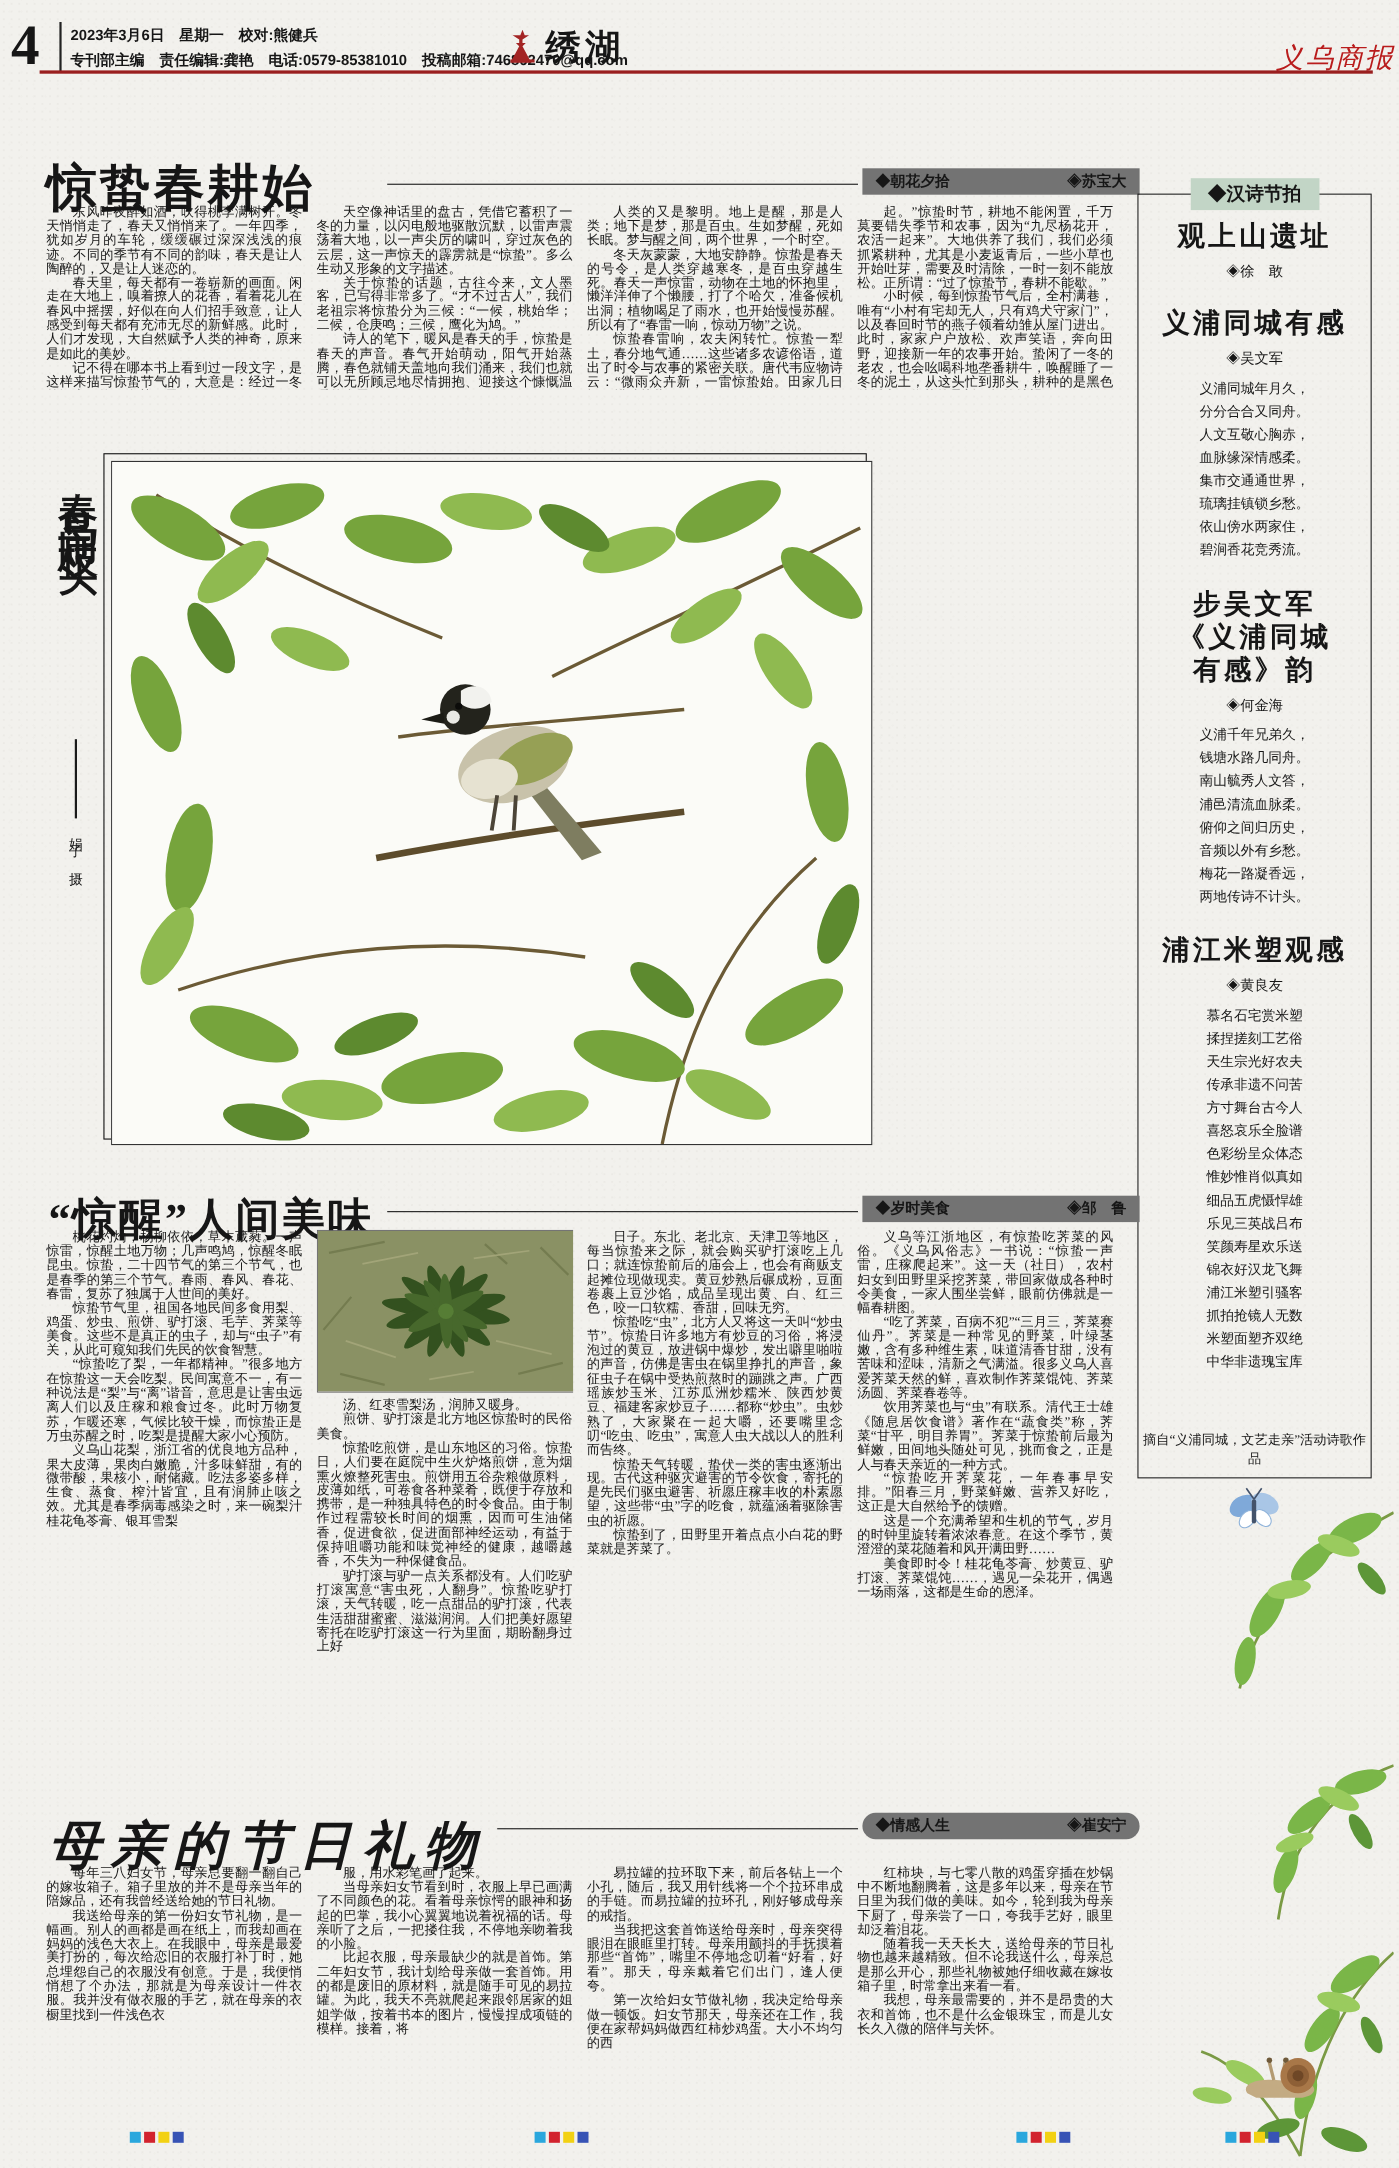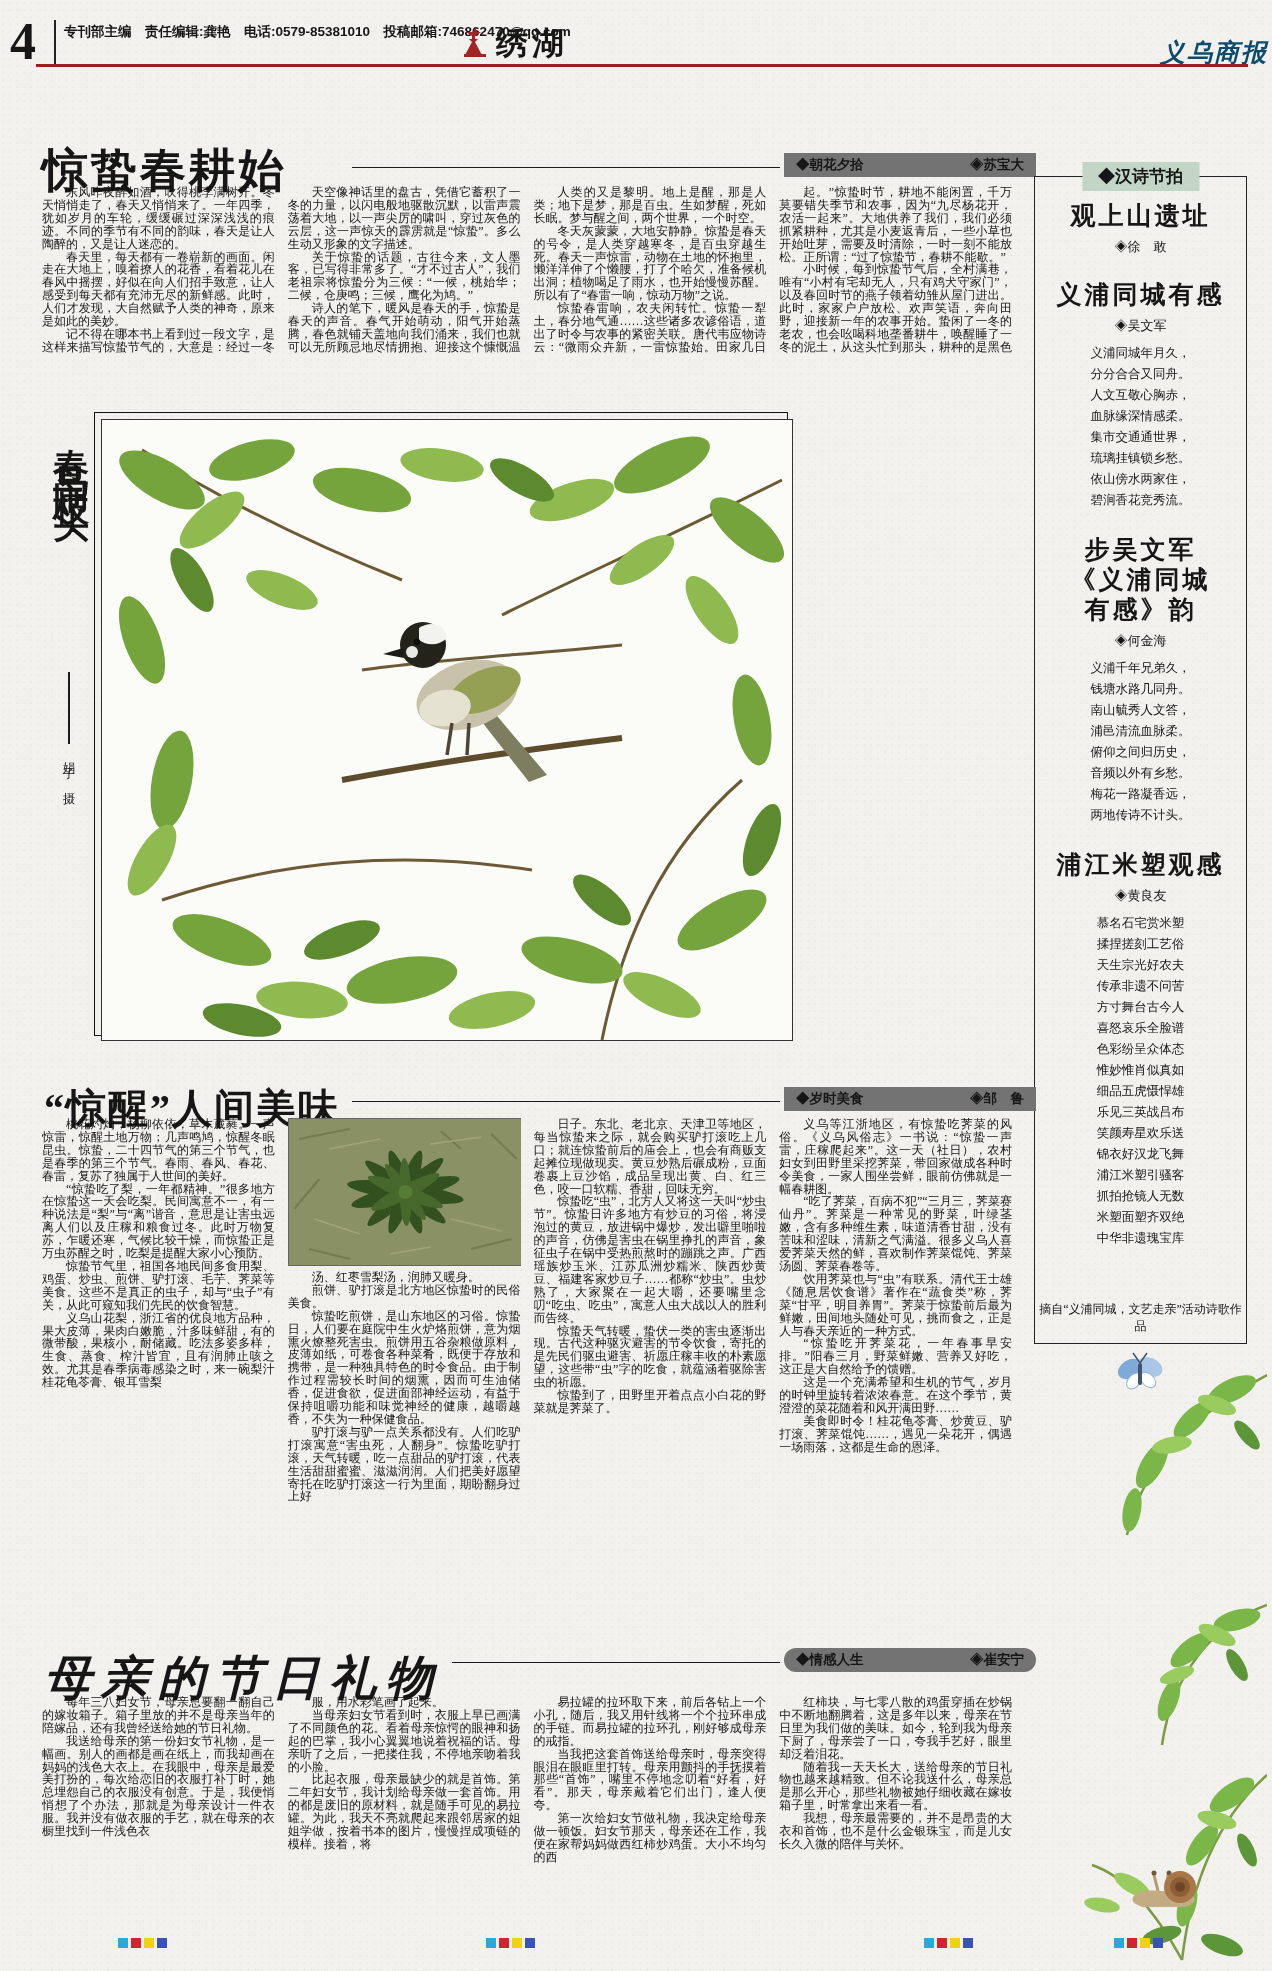--- a/index.html
+++ b/index.html
@@ -9,21 +9,21 @@
         background-image:radial-gradient(#e6e4df 1px,transparent 1px),radial-gradient(#ecebe6 1px,transparent 1px);
         background-size:7px 7px,11px 11px;background-position:0 0,3px 5px;}
   .abs{position:absolute;}
 
   
   .pagenum{left:10px;top:12px;font-size:52px;font-weight:bold;font-family:"Liberation Serif",serif;}
   .num-divider{left:54px;top:20px;width:2px;height:46px;background:#222;}
   .head-info{left:64px;top:20px;font-family:"Liberation Sans",sans-serif;font-size:13.5px;font-weight:bold;line-height:23px;white-space:nowrap;}
   .section-title{left:462px;top:22px;display:flex;align-items:center;gap:8px;}
   .section-title .txt{font-family:"Liberation Sans",sans-serif;font-size:32px;font-weight:900;letter-spacing:4px;}
-  .masthead{left:1160px;top:36px;font-size:25px;font-weight:bold;font-style:italic;color:#0c4a6e;letter-spacing:2px;}
+  .masthead{left:1160px;top:36px;font-size:25px;font-weight:normal;font-style:italic;color:#b91c1c;letter-spacing:2px;}
   .red-rule{left:36px;top:64px;width:1212px;height:3px;background:#9a1f1f;}
 
   
   .rule{height:0;border-top:1.5px solid #1a1a1a;}
   .chip{background:#737373;display:flex;justify-content:space-between;align-items:center;
         padding:3px 12px;font-family:"Liberation Sans",sans-serif;font-size:13.5px;font-weight:bold;}
   .cols{display:flex;gap:13px;overflow:hidden;}
   .col{flex:1 1 0;overflow:hidden;font-size:12px;line-height:12.9px;}
   .para{margin:0;text-indent:2em;text-align:justify;}
 
@@ -73,20 +73,21 @@
   .mk.c1{background:#2aa7dd;} .mk.c2{background:#d2232e;} .mk.c3{background:#f2d113;} .mk.c4{background:#3753b5;}
 </style>
 </head>
 <body>
 
 <div class="page">
 
   <div class="abs pagenum">4</div>
   <div class="abs num-divider"></div>
   <div class="abs head-info">
+    <div>2023年3月6日　星期一　校对:熊健兵</div>
     <div>专刊部主编　责任编辑:龚艳　电话:0579-85381010　投稿邮箱:746862470@qq.com</div>
   </div>
   <div class="abs section-title">
     <span>
       <svg width="26" height="30" viewBox="0 0 26 30">
           <path fill="#a32424" d="M13 0l2 5h4l-6 4v3h3l-3 3 8 15H2l8-15-3-3h3V9L4 5h7z"></path>
           <rect x="2" y="27" width="22" height="3" fill="#a32424"></rect>
         </svg>
     </span>
     <span class="txt">绣湖</span>
@@ -258,22 +259,22 @@
 
   <h2 class="abs a2-title">“惊醒”人间美味</h2>
   <div class="abs rule a2-rule"></div>
   <div class="abs chip a2-chip">
     <span>◆岁时美食</span>
     <span>◈邹　鲁</span>
   </div>
   <div class="abs cols a2-cols">
     <div class="col">
         <p class="para">桃花灼灼，杨柳依依，草木葳蕤。一声惊雷，惊醒土地万物；几声鸣鸠，惊醒冬眠昆虫。惊蛰，二十四节气的第三个节气，也是春季的第三个节气。春雨、春风、春花、春雷，复苏了独属于人世间的美好。</p>
+        <p class="para">惊蛰节气里，祖国各地民间多食用梨、鸡蛋、炒虫、煎饼、驴打滚、毛芋、荠菜等美食。这些不是真正的虫子，却与“虫子”有关，从此可窥知我们先民的饮食智慧。</p>
         <p class="para">“惊蛰吃了梨，一年都精神。”很多地方在惊蛰这一天会吃梨。民间寓意不一，有一种说法是“梨”与“离”谐音，意思是让害虫远离人们以及庄稼和粮食过冬。此时万物复苏，乍暖还寒，气候比较干燥，而惊蛰正是万虫苏醒之时，吃梨是提醒大家小心预防。</p>
-        <p class="para">惊蛰节气里，祖国各地民间多食用梨、鸡蛋、炒虫、煎饼、驴打滚、毛芋、荠菜等美食。这些不是真正的虫子，却与“虫子”有关，从此可窥知我们先民的饮食智慧。</p>
         <p class="para">义乌山花梨，浙江省的优良地方品种，果大皮薄，果肉白嫩脆，汁多味鲜甜，有的微带酸，果核小，耐储藏。吃法多姿多样，生食、蒸食、榨汁皆宜，且有润肺止咳之效。尤其是春季病毒感染之时，来一碗梨汁桂花龟苓膏、银耳雪梨</p>
       </div>
     <div class="col">
       <div class="plant-photo">
         <svg viewBox="0 0 230 146" preserveAspectRatio="none">
           <rect width="230" height="146" fill="#8a9164"></rect>
           <g stroke="#6f774b" stroke-width="2" opacity=".8">
             <path d="M10 20 L60 10 M30 60 L5 90 M200 15 L225 40 M180 130 L220 120 M20 130 L60 140 M150 12 L170 30"></path>
           </g>
           <g stroke="#a5a77b" stroke-width="1.5" opacity=".9">

